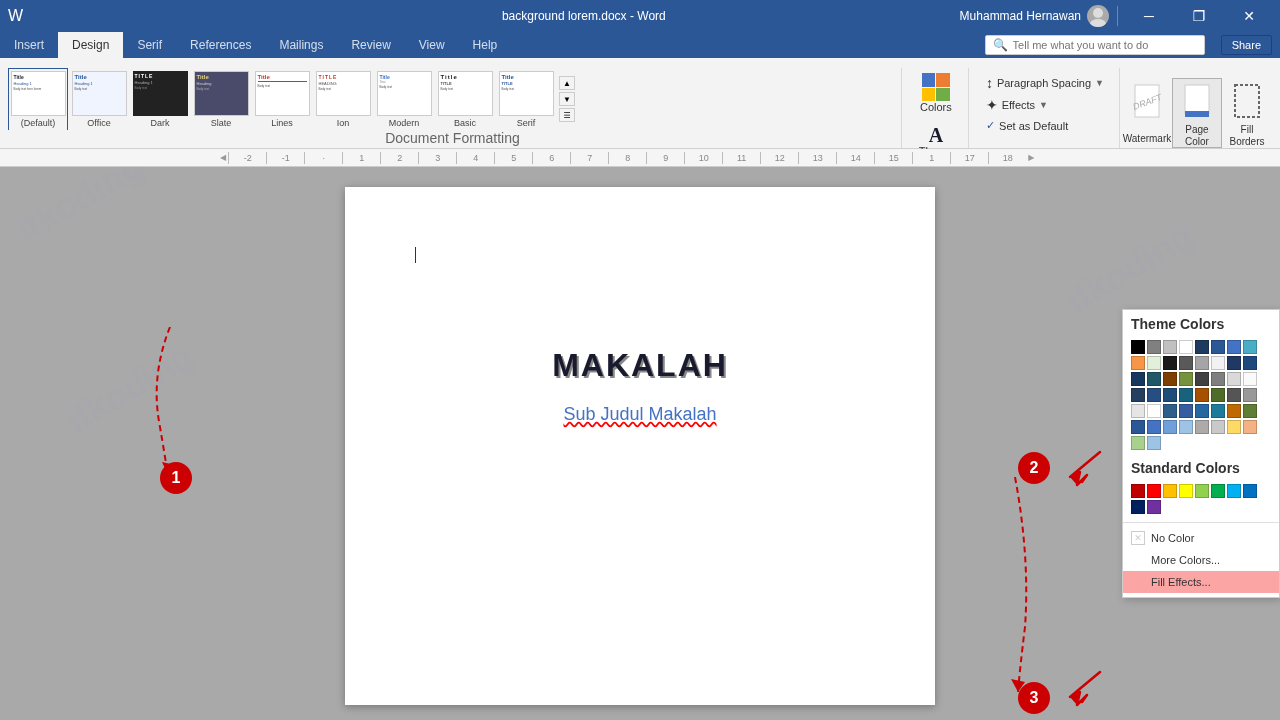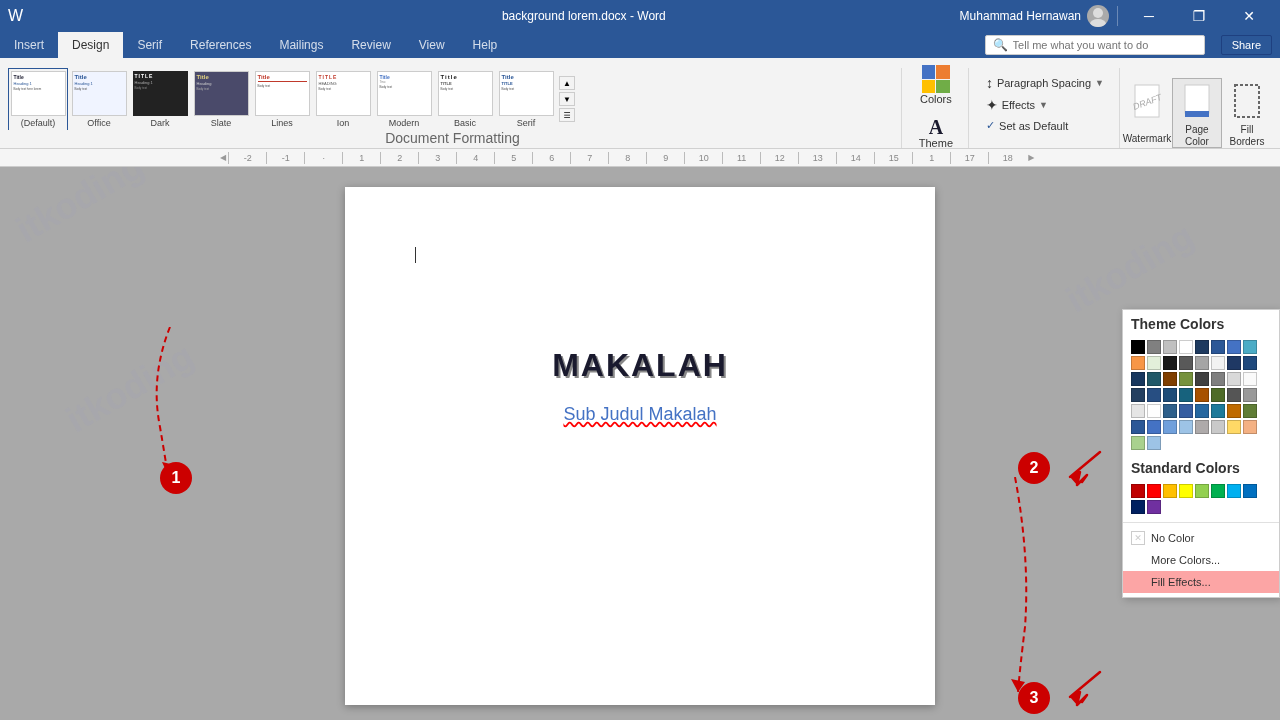--- a/index.html
+++ b/index.html
@@ -272,21 +272,21 @@
         <div class="theme-scroll-btn" style="margin-left:2px;">
           <div class="theme-scroll-arrow">▲</div>
           <div class="theme-scroll-arrow">▼</div>
           <div class="theme-scroll-arrow">☰</div>
         </div>
       </div>
       <div style="font-size:14px;color:#666;text-align:center;padding-bottom:2px;">Document Formatting</div>
     </div>
 
     <div style="display:flex;flex-direction:row;align-items:flex-end;border-right:1px solid #d9d9d9;padding: 0 8px 0;">
-      <div style="display:flex;flex-direction:column;align-items:center;justify-content:center;height:80px;padding-bottom:2px;">
+      <div style="display:flex;flex-direction:column;align-items:center;justify-content:flex-start;height:80px;padding-bottom:2px;">
         <div class="btn-large" style="width:48px;">
           <div style="display:grid;grid-template-columns:1fr 1fr;gap:1px;width:28px;height:28px;">
             <div style="background:#4472c4;"></div>
               <div style="background:#ed7d31;"></div>
             <div style="background:#ffc000;"></div>
               <div style="background:#70ad47;"></div>
           </div>
           <div class="btn-large-label">Colors</div>
         </div>
         <div class="btn-large" style="width:48px;margin-top:2px;">

